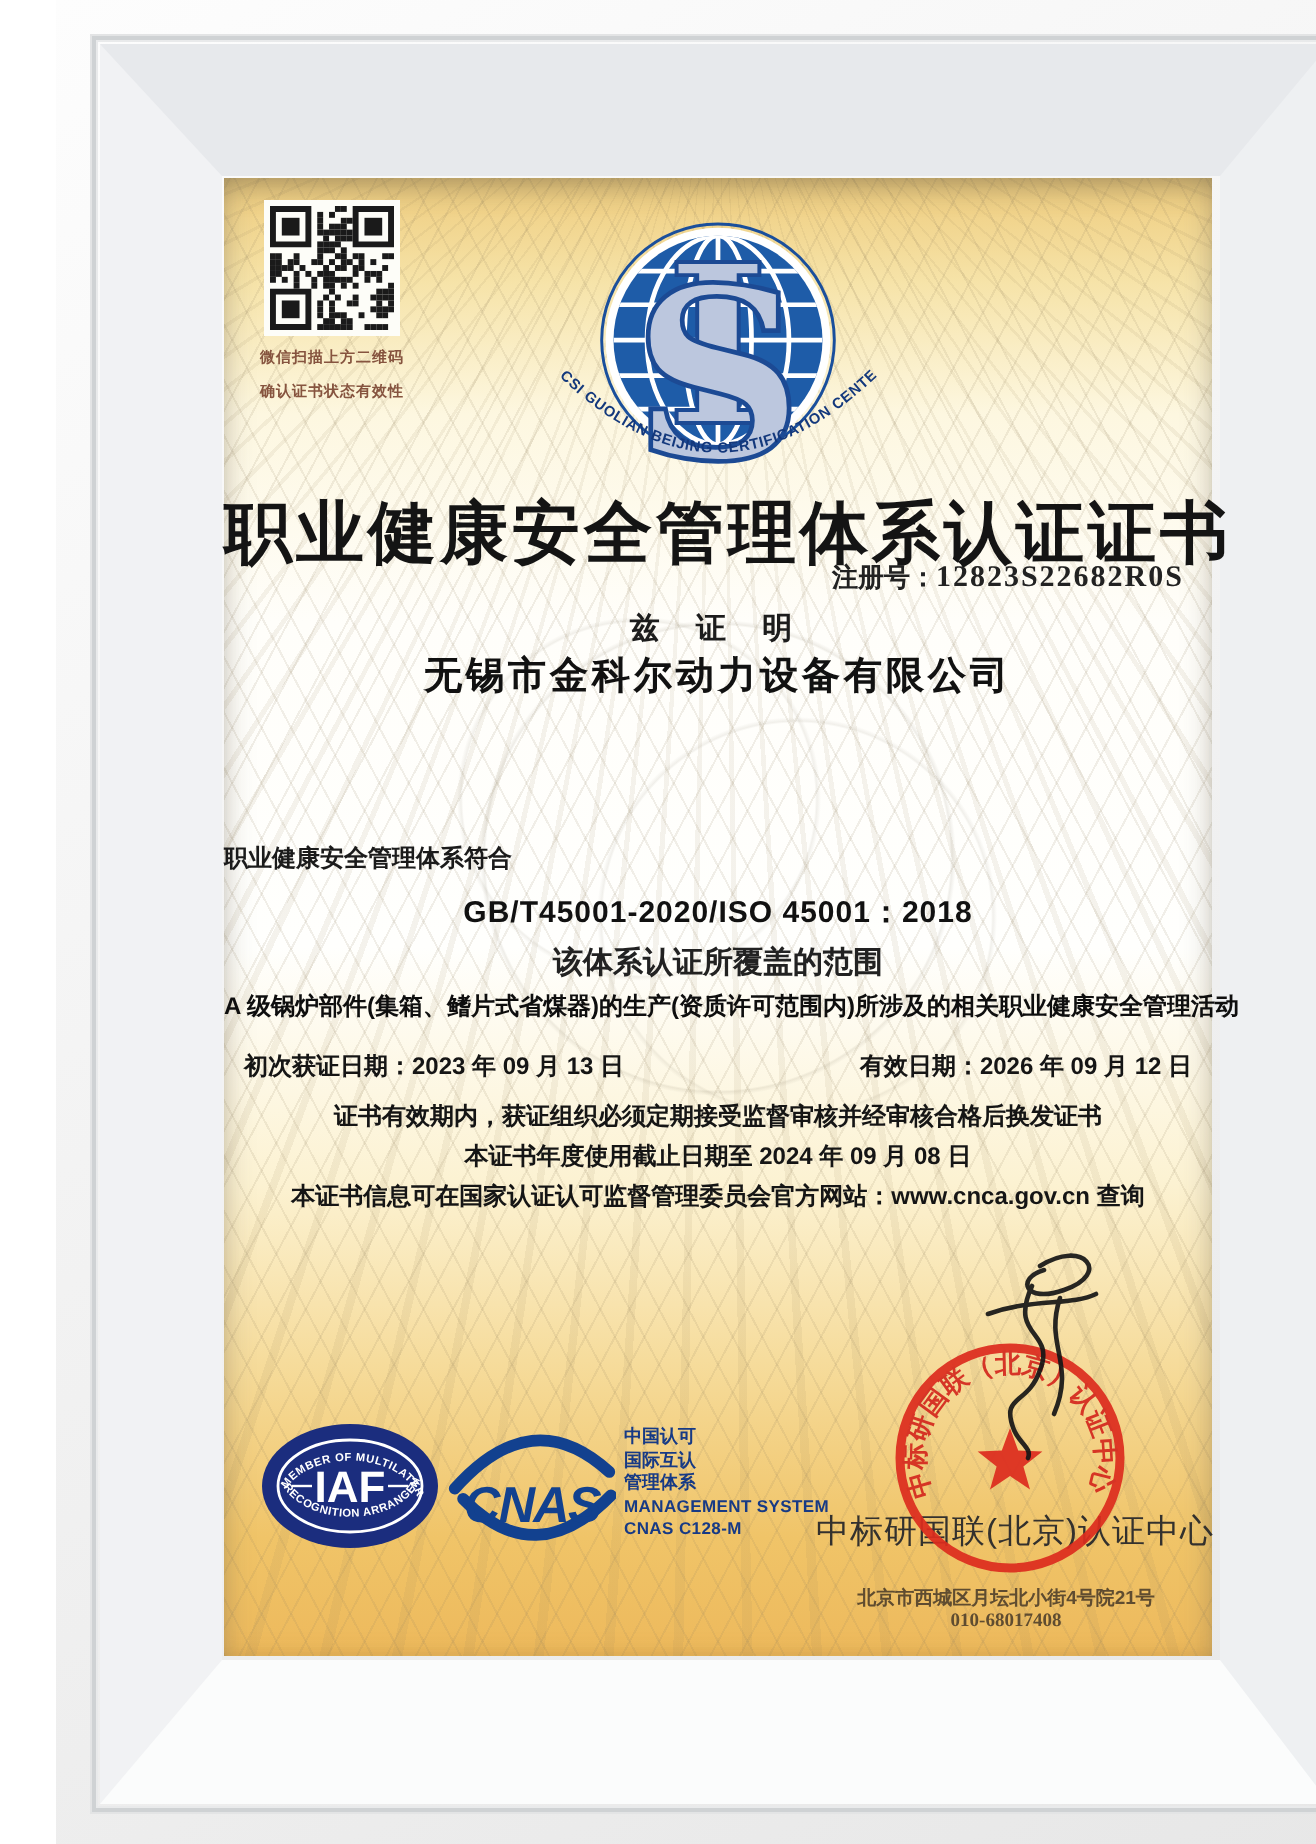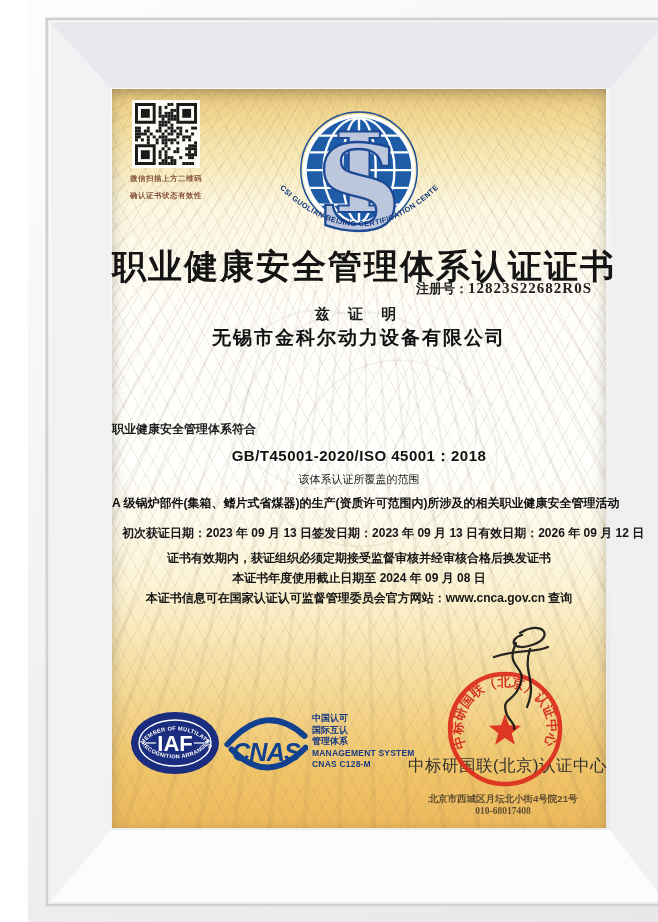--- a/index.html
+++ b/index.html
@@ -41,21 +41,21 @@
     font-weight:600;letter-spacing:1px;}
   .hereby{left:0;top:216px;width:100%;text-align:center;font-size:15px;font-weight:600;
     letter-spacing:7px;color:#1c1c1c;}
   .company{left:0;top:236px;width:100%;text-align:center;font-size:19px;font-weight:800;
     letter-spacing:2px;color:#111;}
   .credit{left:0;top:266px;width:100%;text-align:center;font-size:13.5px;font-weight:600;color:#1b1b1b;white-space:nowrap;}
   .credit b{position:static;font-size:15px;font-weight:800;letter-spacing:.5px;}
   .addr{left:0;top:288px;width:100%;text-align:center;font-size:13px;font-weight:600;color:#1b1b1b;}
   .sys{left:0;top:332px;width:100%;font-size:12px;font-weight:600;color:#1b1b1b;}
   .std{left:0;top:358px;width:100%;text-align:center;font-size:15px;font-weight:800;color:#111;letter-spacing:.5px;}
-  .scopehdr{left:0;top:383px;width:100%;text-align:center;font-size:11px;font-weight:400;color:#222;}
+  .scopehdr{left:0;top:383px;width:100%;text-align:center;font-size:15px;font-weight:700;color:#222;}
   .scope{left:0;top:406px;width:100%;text-align:center;font-size:12px;font-weight:800;
     color:#0e0e0e;white-space:nowrap;}
   .dates{left:0;top:436px;width:100%;display:flex;justify-content:space-between;
     padding:0 10px;font-size:12px;font-weight:700;color:#151515;white-space:nowrap;}
   .dates span{position:static;}
   .note{left:0;width:100%;text-align:center;font-size:12px;font-weight:700;color:#151515;white-space:nowrap;}
   .n1{top:461px;} .n2{top:481px;} .n3{top:501px;}
   .iaf{left:18px;top:622px;width:90px;height:64px;}
   .cnas{left:112px;top:618px;width:84px;height:68px;}
   .iaf svg,.cnas svg,.seal svg,.sig svg{position:static;width:100%;height:100%;display:block;}
@@ -265,21 +265,20 @@
     <div class="hereby">兹 证 明</div>
     <div class="company">无锡市金科尔动力设备有限公司</div>
 
     <div class="sys">职业健康安全管理体系符合</div>
     <div class="std">GB/T45001-2020/ISO 45001：2018</div>
     <div class="scopehdr">该体系认证所覆盖的范围</div>
     <div class="scope">A 级锅炉部件(集箱、鳍片式省煤器)的生产(资质许可范围内)所涉及的相关职业健康安全管理活动</div>
 
     <div class="dates">
       <span><span>初次获证日期：</span><span>2023 年 09 月 13 日</span></span>
-      <span><span>签发日期：</span><span>2023 年 09 月 13 日</span></span>
       <span><span>有效日期：</span><span>2026 年 09 月 12 日</span></span>
     </div>
 
     <div class="note n1">证书有效期内，获证组织必须定期接受监督审核并经审核合格后换发证书</div>
     <div class="note n2">本证书年度使用截止日期至 2024 年 09 月 08 日</div>
     <div class="note n3">本证书信息可在国家认证认可监督管理委员会官方网站：www.cnca.gov.cn 查询</div>
 
     <div class="iaf">
       <svg viewBox="0 0 90 64" xmlns="http://www.w3.org/2000/svg">
         <ellipse cx="45" cy="32" rx="44" ry="31" fill="#1b2d7e"></ellipse>

